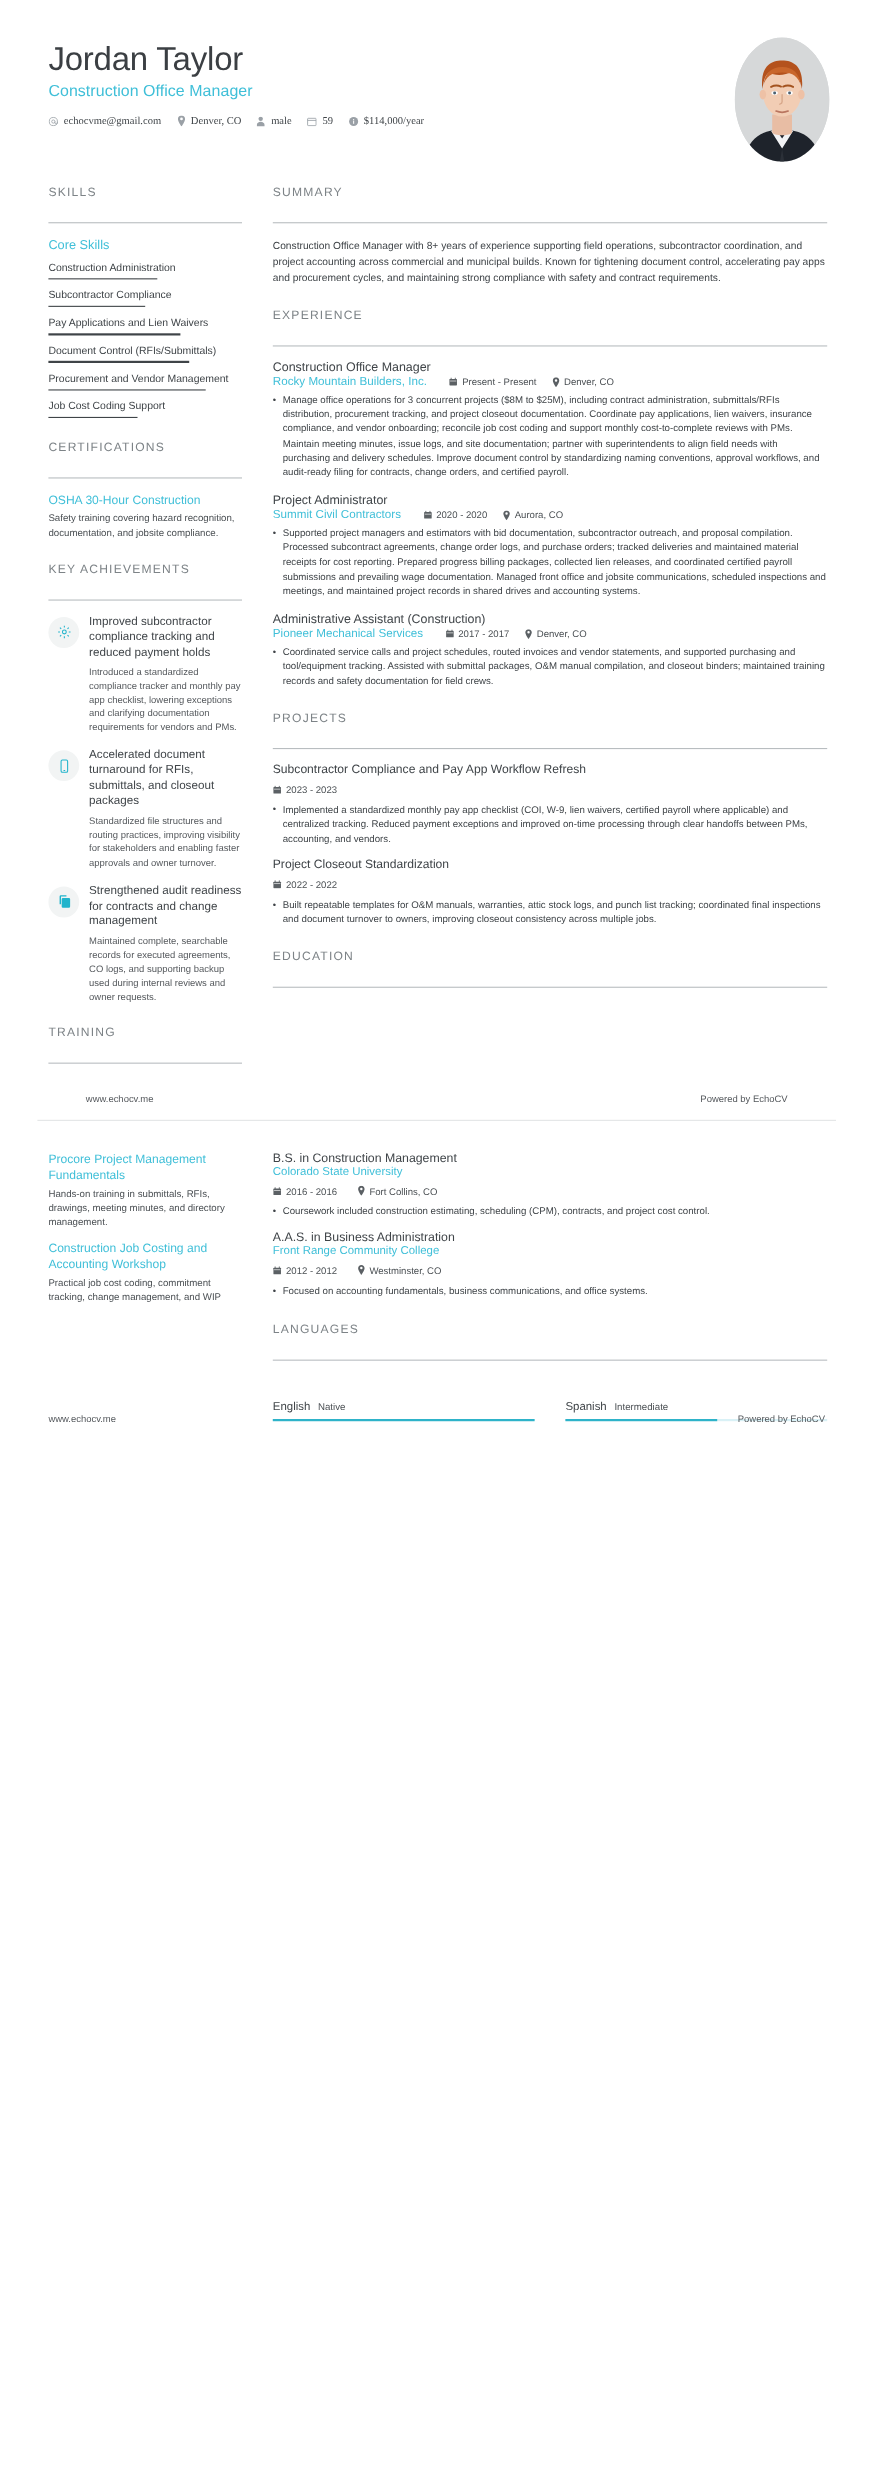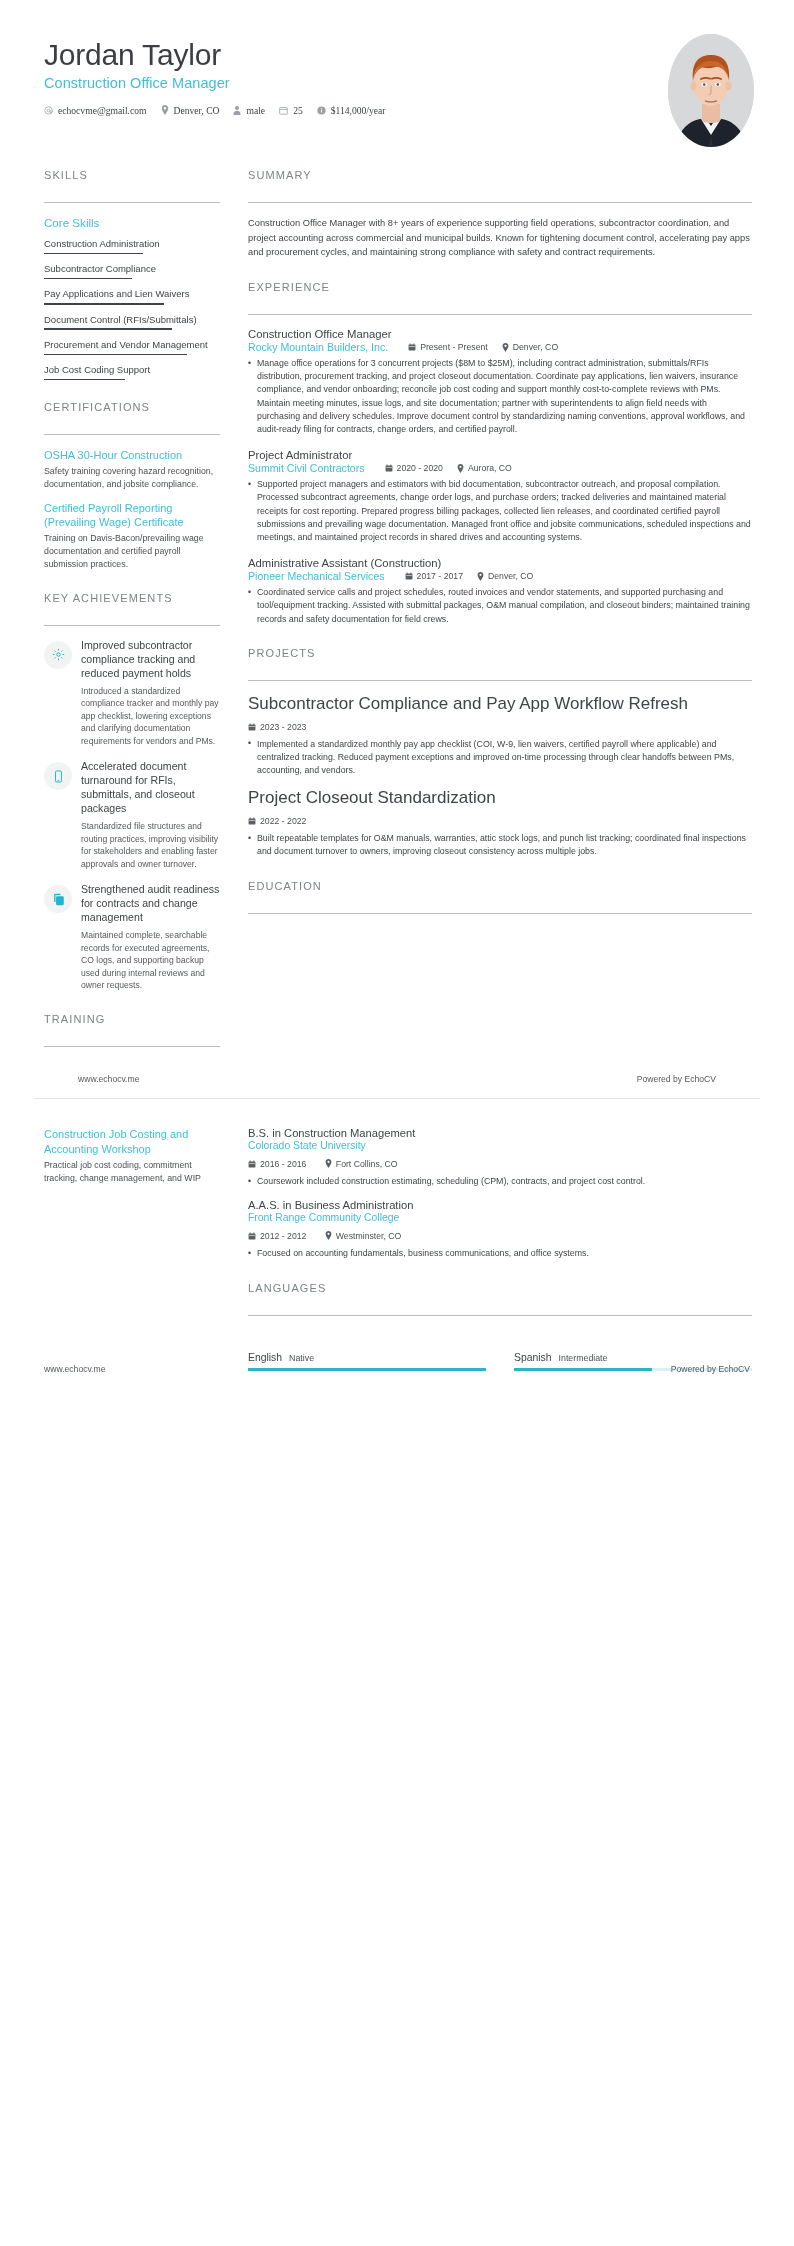--- a/index.html
+++ b/index.html
@@ -222,21 +222,21 @@
     content: "•";
     position: absolute;
     left: 0;
     top: -0.5px;
     color: #3f4448;
   }
 
   
   .proj { margin-bottom: 11px; }
   .proj-title {
-    font-size: 17px;
+    font-size: 11px;
     color: #3f4448;
     margin-bottom: 3px;
   }
   .proj-meta { margin-bottom: 3px; }
 
   
   .edu { margin-bottom: 11px; }
   .edu-degree {
     font-size: 11.2px;
     color: #3f4448;
@@ -354,21 +354,21 @@
             <span>male</span>
           </div>
 
           <div class="contact-item">
             <span class="ic">
               <svg width="9" height="9" viewBox="0 0 14 14" fill="none" stroke="#9aa0a6" stroke-width="1.2">
                 <rect x="1" y="2.4" width="12" height="10.4" rx="1"></rect>
                   <path d="M1 5.4h12"></path>
               </svg>
             </span>
-            <span>25</span>
+            <span>59</span>
           </div>
 
           <div class="contact-item">
             <span class="ic">
               <svg width="9" height="9" viewBox="0 0 14 14" fill="#9aa0a6">
                 <circle cx="7" cy="7" r="6.4"></circle>
                   <rect x="6.3" y="5.6" width="1.4" height="4.6" fill="#fff"></rect>
                   <rect x="6.3" y="3.4" width="1.4" height="1.5" fill="#fff"></rect>
               </svg>
             </span>
@@ -444,24 +444,20 @@
           </div>
         </div>
 
         <div class="section">
           <div class="section-title">CERTIFICATIONS</div>
 
           <div class="cert">
             <div class="cert-name">OSHA 30-Hour Construction</div>
             <div class="cert-desc">Safety training covering hazard recognition, documentation, and jobsite compliance.</div>
           </div>
-          <div class="cert">
-            <div class="cert-name">Certified Payroll Reporting (Prevailing Wage) Certificate</div>
-            <div class="cert-desc">Training on Davis-Bacon/prevailing wage documentation and certified payroll submission practices.</div>
-          </div>
         </div>
 
         <div class="section">
           <div class="section-title">KEY ACHIEVEMENTS</div>
 
           <div class="ach">
             <div class="ach-icon">
               <span>
                 <svg viewBox="0 0 24 24" fill="none" stroke="#21b4cc" stroke-width="1.8">
                   <circle cx="12" cy="12" r="3.2"></circle>
@@ -666,20 +662,24 @@
   </div>
 
   <div class="rule-sep"></div>
   <div class="page-break-spacer"></div>
 
   <div class="sheet" style="padding-top:10px;">
     <div class="columns" style="margin-top:0;">
 
       <div class="col-left">
         <div class="section">
+          <div class="training">
+            <div class="training-name">Procore Project Management Fundamentals</div>
+            <div class="training-desc">Hands-on training in submittals, RFIs, drawings, meeting minutes, and directory management.</div>
+          </div>
           <div class="training">
             <div class="training-name">Construction Job Costing and Accounting Workshop</div>
             <div class="training-desc">Practical job cost coding, commitment tracking, change management, and WIP</div>
           </div>
         </div>
       </div>
 
       <div class="col-right">
 
         <div class="section">

